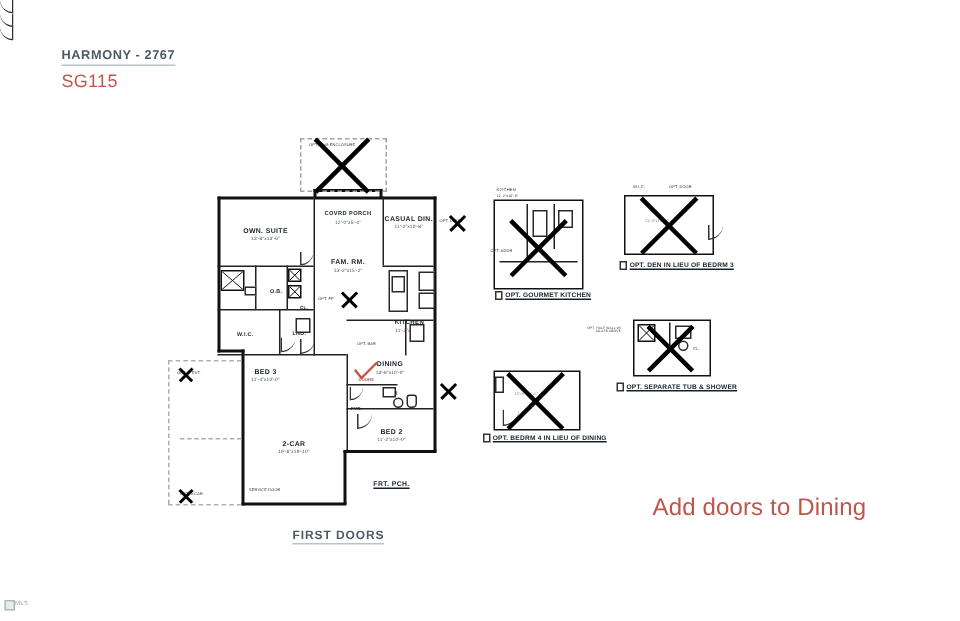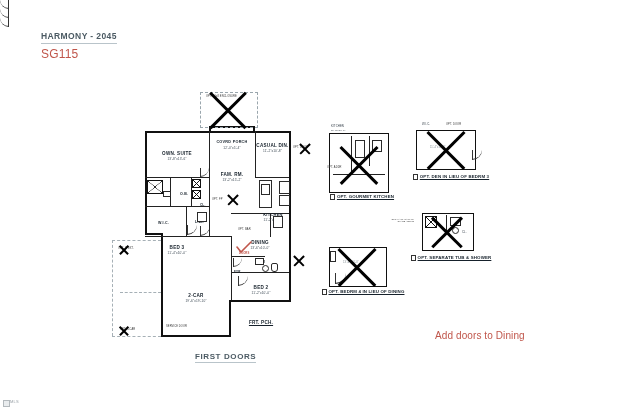--- a/index.html
+++ b/index.html
@@ -74,35 +74,35 @@
 
   
   .floorlabel{
     position:absolute;left:195px;top:352px;
     font-size:8px;font-weight:bold;letter-spacing:.6px;color:#4b5a63;
     border-bottom:1px solid #b9c4ca;padding-bottom:1px;
   }
   
   .annot{
     position:absolute;left:435px;top:330px;
-    font-size:10px;color:#c0564b;letter-spacing:.1px;
+    font-size:16px;color:#c0564b;letter-spacing:.1px;
   }
   .checkmark{position:absolute;}
   .checkmark svg{display:block;}
   .ck-label{position:absolute;font-size:2.8px;color:#c0564b;font-weight:bold;}
 
   .watermark{position:absolute;left:3px;top:399px;font-size:4px;color:#9aa2a8;letter-spacing:.2px;}
   .wm-sq{position:absolute;left:3px;top:400px;width:5px;height:5px;border:.8px solid #b3b9bd;background:#e9ecee;}
 </style>
 </head>
 <body>
 
 <div class="stage">
 
-  <div class="hdr-title">HARMONY - 2045</div>
+  <div class="hdr-title">HARMONY - 2767</div>
   <div class="hdr-sub">SG115</div>
 
   <div class="wall wall-h" style="left:145px;top:131px;width:64px;"></div>
   <div class="wall wall-v" style="left:145px;top:131px;height:104px;"></div>
   <div class="wall wall-h" style="left:145px;top:233px;width:18px;"></div>
   <div class="wall wall-v" style="left:161px;top:233px;height:104px;"></div>
   <div class="wall wall-h" style="left:161px;top:335px;width:70px;"></div>
   <div class="wall wall-v" style="left:229px;top:300px;height:36px;"></div>
   <div class="wall wall-h" style="left:229px;top:300px;width:62px;"></div>
   <div class="wall wall-v" style="left:289px;top:131px;height:170px;"></div>

